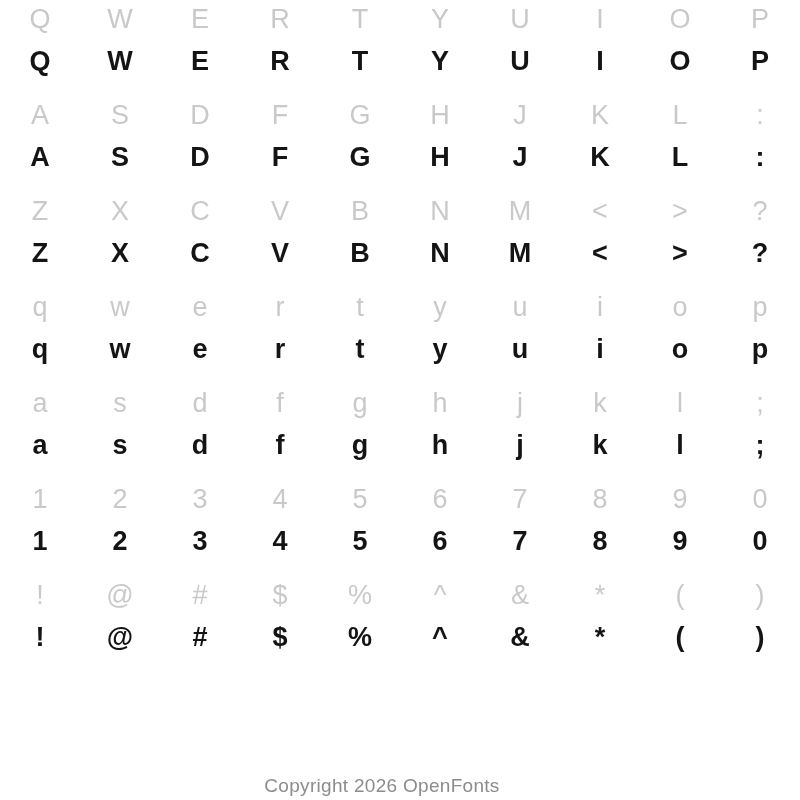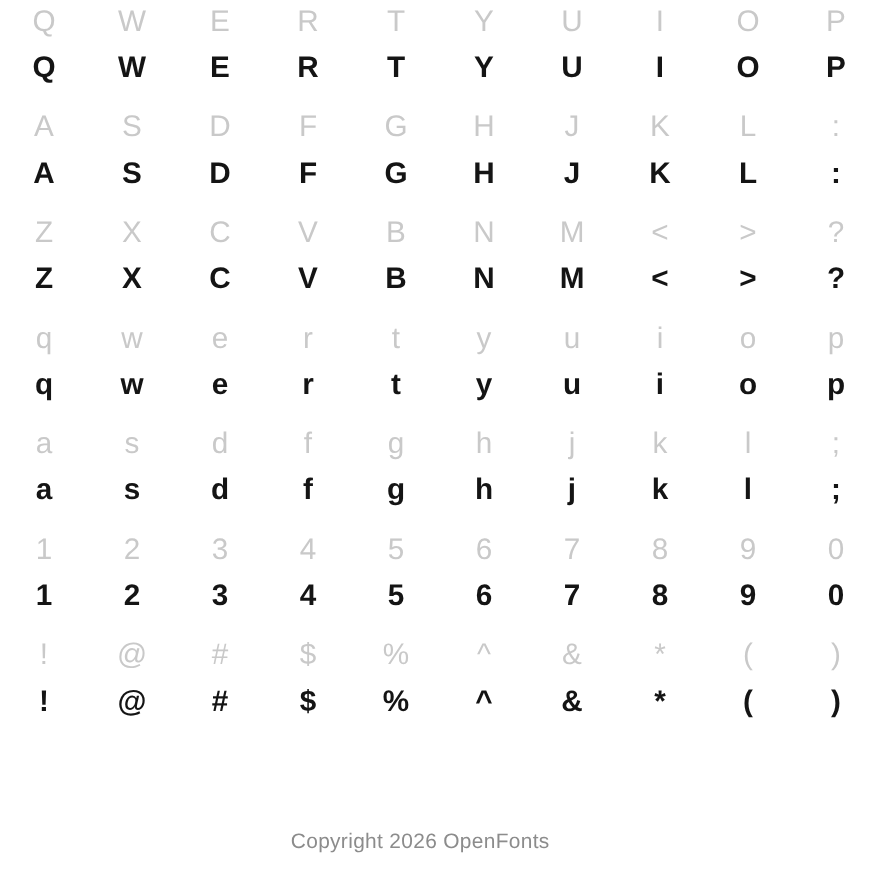--- a/index.html
+++ b/index.html
@@ -60,20 +60,21 @@
     top: 755px;
     width: 800px;
     text-align: center;
     color: #8c8c8c;
     font-size: 19px;
     letter-spacing: 0.3px;
   }
   .footer-inner {
     display: inline-block;
     padding-right: 36px;
+    margin-top: 20px;
   }
 </style>
 </head>
 <body>
 
 <div id="sheet">
   <div class="grid" id="grid">
       <div class="rowpair">
         <div class="row row-light">
           <div class="cell">Q</div>

